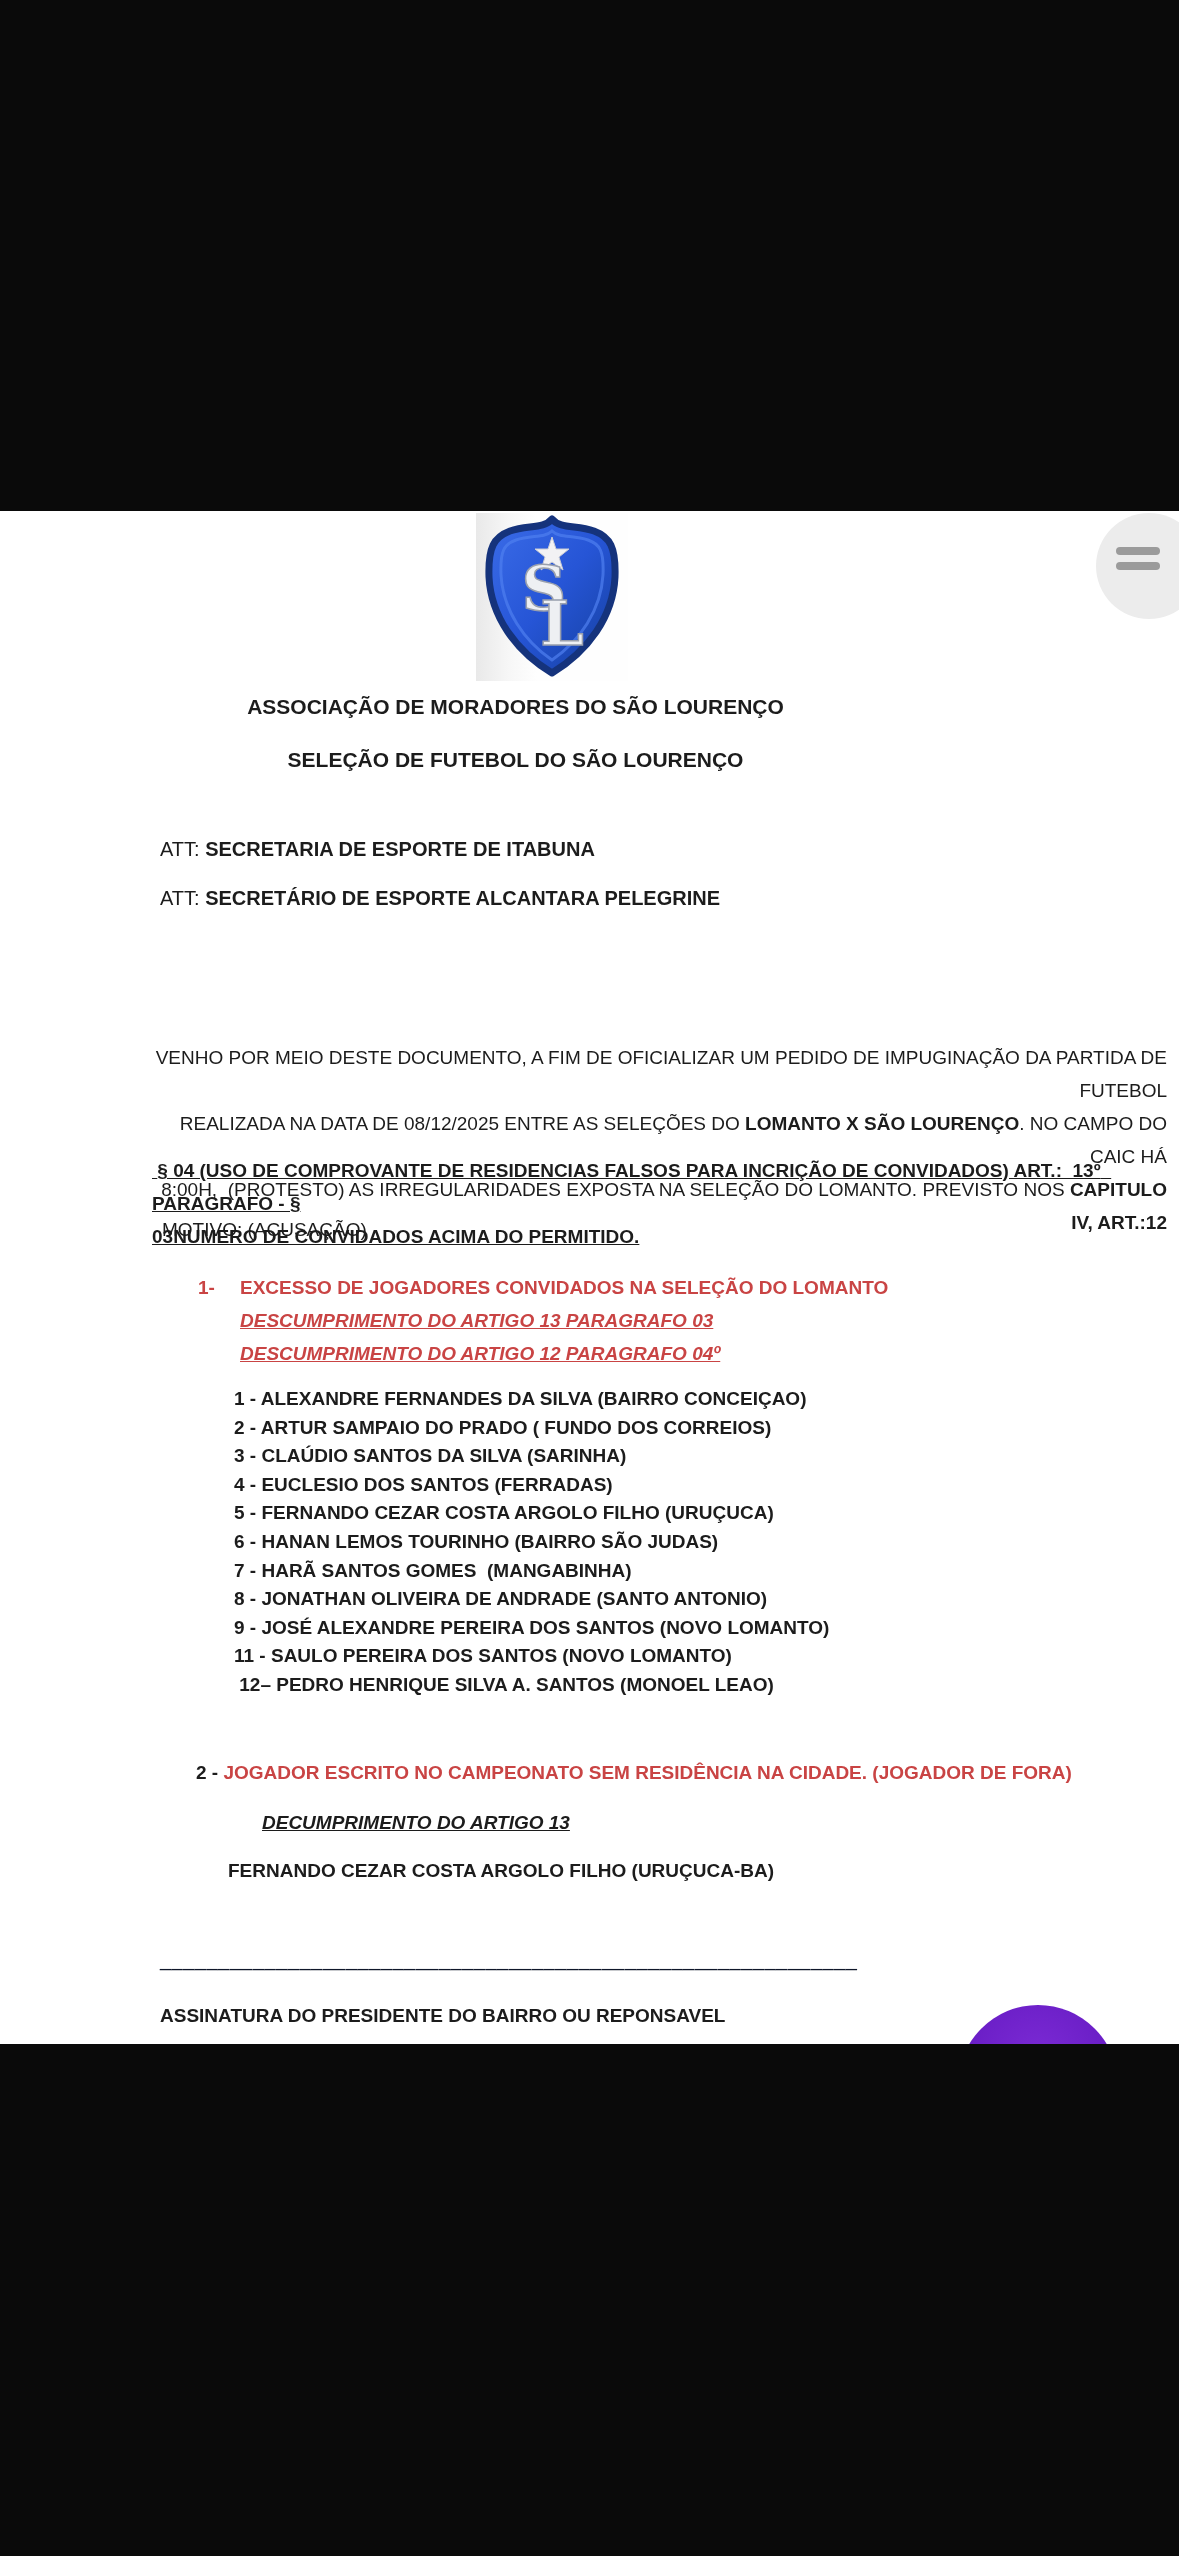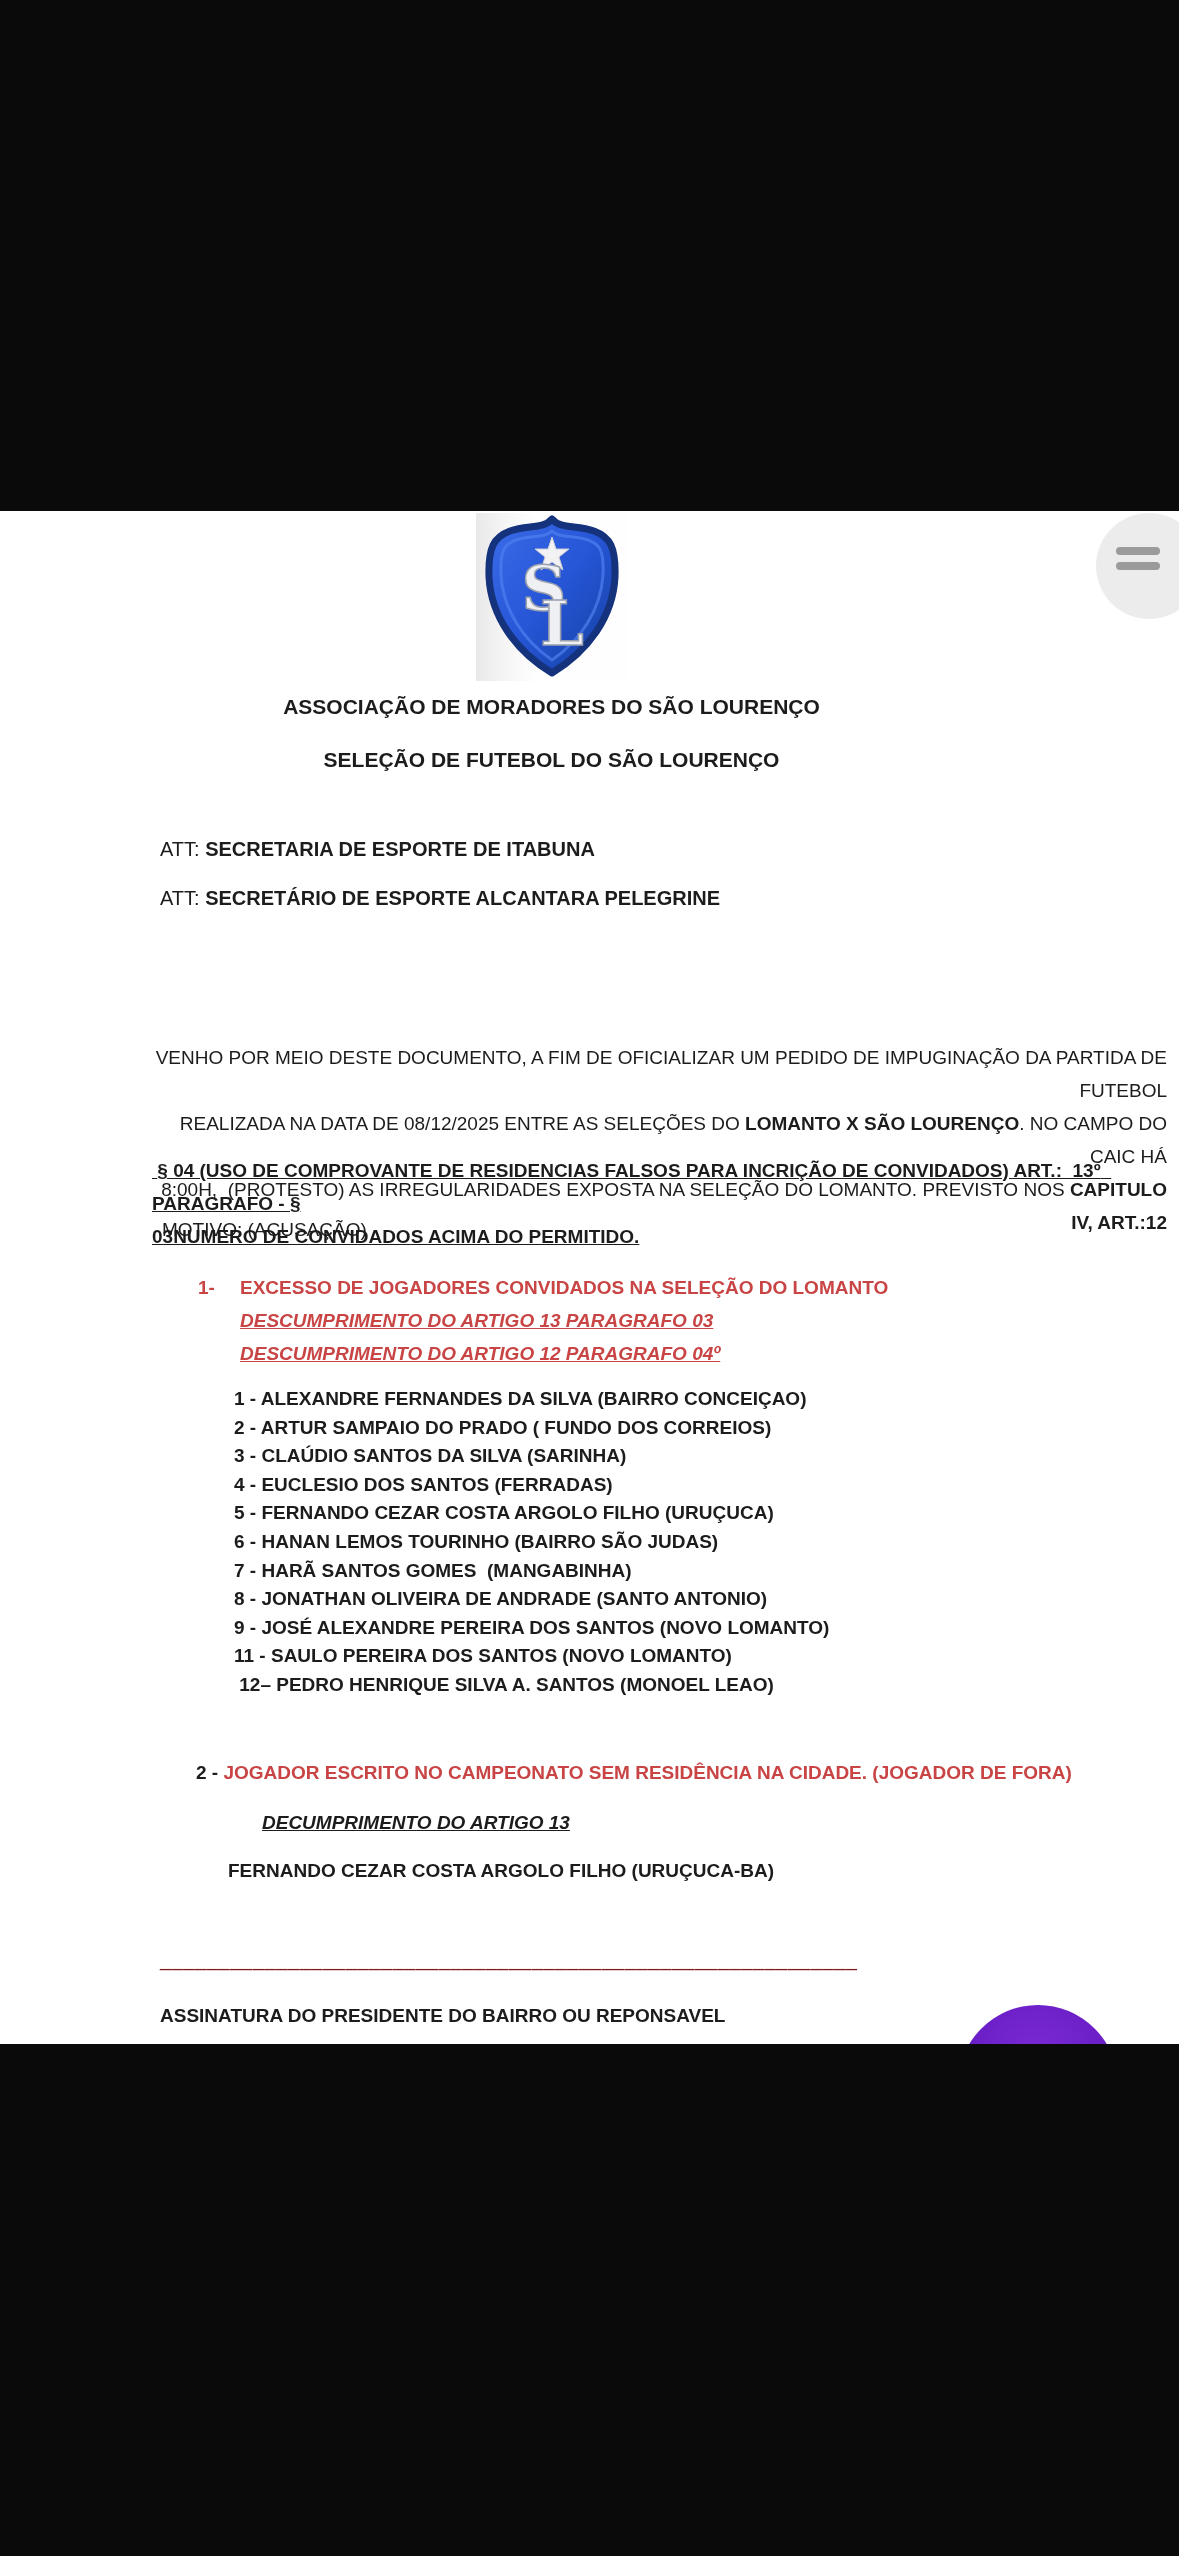--- a/index.html
+++ b/index.html
@@ -52,21 +52,20 @@
   .logo svg { position: absolute; top: 2px; left: 6px; }
 
   
   .title-line {
     position: absolute;
     left: 0; width: 1031px;
     text-align: center;
     font-weight: bold;
     font-size: 21px;
     color: #1c1c1c;
-    margin-left: 36px;
   }
   .title-1 { top: 184px; }
   .title-2 { top: 237px; }
 
   
   .recipients { position: absolute; top: 327px; left: 160px; font-size: 20px; }
   .recipient-line { height: 49px; }
   .recipient-line .bold-part { font-weight: bold; }
 
   
@@ -127,21 +126,21 @@
   }
   .acc2-player {
     position: absolute; top: 1349px; left: 228px;
     font-size: 19px; font-weight: bold;
   }
 
   
   .sig-line {
     position: absolute; top: 1437px; left: 160px;
     font-size: 20px; letter-spacing: 0.5px;
-    color: #7f1d1d;
+    color: #0f172a;
   }
   .sig-label {
     position: absolute; top: 1494px; left: 160px;
     font-size: 19px; font-weight: bold;
   }
 
   
   .purple-fab {
     position: absolute;
     top: 1494px; left: 958px;

